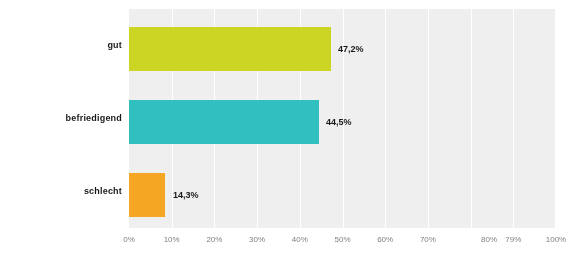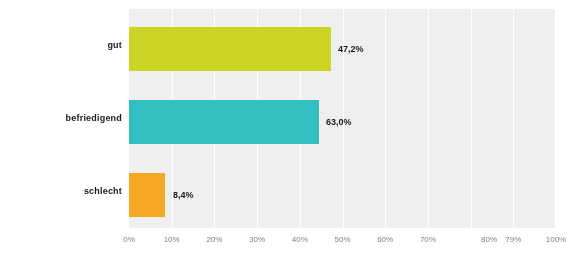--- a/index.html
+++ b/index.html
@@ -110,22 +110,22 @@
     <div class="gridline" style="left:298.9px;"></div>
     <div class="gridline" style="left:341.6px;"></div>
     <div class="gridline" style="left:384.3px;"></div>
     <div class="gridline" style="left:426px;"></div>
 
     <div class="bar" style="left: 0px; top: 18px; width: 201.544px; background: rgb(204, 212, 36);"></div>
     <div class="bar" style="left: 0px; top: 91px; width: 190.015px; background: rgb(50, 191, 191);"></div>
     <div class="bar" style="left: 0px; top: 164px; width: 35.868px; background: rgb(245, 166, 35);"></div>
 
     <div class="bar-value" style="left:209px; top:35px;">47,2%</div>
-    <div class="bar-value" style="left:197px; top:108px;">63,0%</div>
-    <div class="bar-value" style="left:44px;  top:181px;">8,4%</div>
+    <div class="bar-value" style="left:197px; top:108px;">44,5%</div>
+    <div class="bar-value" style="left:44px;  top:181px;">14,3%</div>
   </div>
 
   <div class="axis-ticks">
     <div class="tick" style="left:-15px;    width:30px;">0%</div>
     <div class="tick" style="left:27.7px;   width:30px;">10%</div>
     <div class="tick" style="left:70.4px;   width:30px;">20%</div>
     <div class="tick" style="left:113.1px;  width:30px;">30%</div>
     <div class="tick" style="left:155.8px;  width:30px;">40%</div>
     <div class="tick" style="left:198.5px;  width:30px;">50%</div>
     <div class="tick" style="left:241.2px;  width:30px;">60%</div>

